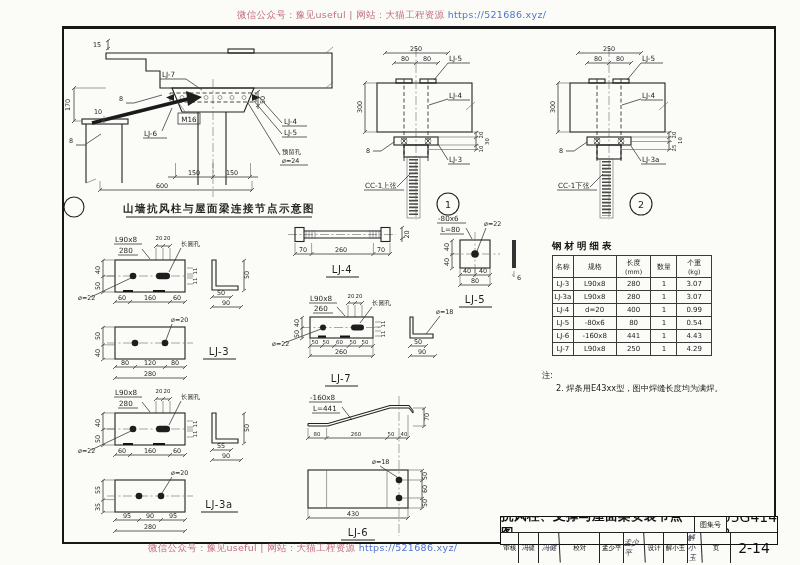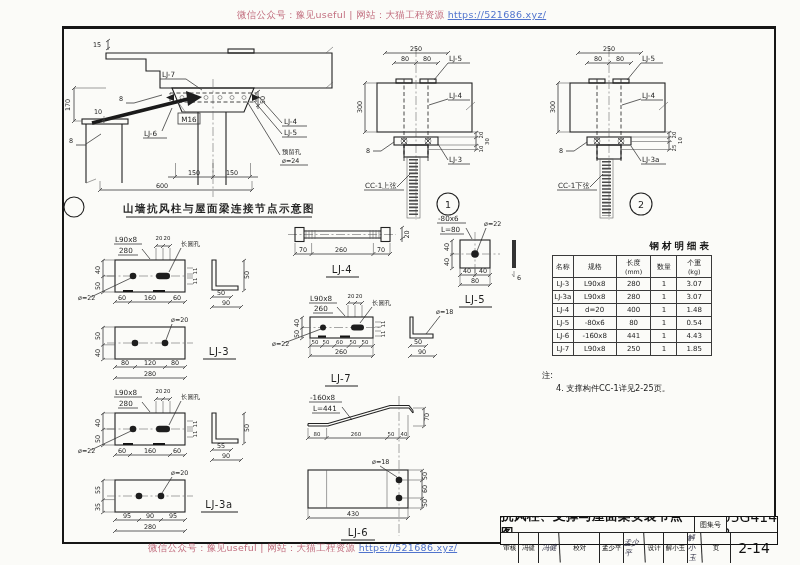--- a/index.html
+++ b/index.html
@@ -2,38 +2,38 @@
 <html><head>
 <meta charset="utf-8">
 <style>
   *{margin:0;padding:0;box-sizing:border-box}
   html,body{width:800px;height:565px}
   body{font-family:"DejaVu Sans",sans-serif;background:#e9e9e6}
   #sheet-wrap{position:relative;width:800px;height:565px;background:#fbfbf8;overflow:hidden}
   .abs{position:absolute}
   #sheet-border{left:62px;top:26px;width:714px;height:518px;border:2px solid #161616;border-top-width:3px;background:transparent}
   .wm{font-size:9.5px;letter-spacing:.3px;white-space:nowrap;color:#bc5f72;z-index:6;opacity:.9}
-  .wm .url{color:#3f66c9;text-decoration:underline}
+  .wm .url{color:#3f66c9;}
   svg{position:absolute;overflow:visible}
   svg .ln{stroke:#3a3a3a;stroke-width:.8;fill:none}
   svg .md{stroke:#222;stroke-width:1.1;fill:none}
   svg .tn{stroke:#606060;stroke-width:.6;fill:none}
   svg .cl{stroke:#6b6b6b;stroke-width:.6;fill:none;stroke-dasharray:9 2.5 2 2.5}
   svg .dsh{stroke:#333;stroke-width:.9;fill:none;stroke-dasharray:4 2.5}
   svg .fl{fill:#1e1e1e;stroke:none}
   svg .thk{stroke:#1a1a1a;stroke-width:3.4;fill:none}
   svg .wd{stroke:#141414;stroke-width:2.2;fill:none}
   svg .rod{stroke:#4a4a4a;stroke-width:9;stroke-dasharray:1.6 1.8;fill:none}
   svg text{fill:#1f1f1f;font-family:"DejaVu Sans",sans-serif}
   .t5{font-size:5.4px}.t6{font-size:6.4px}.t7{font-size:7.2px}
   .tt{font-size:10px;letter-spacing:.6px}
   .big{font-size:10.5px;font-weight:bold;letter-spacing:1.5px}
   .mid{text-anchor:middle}
   #steel-table{left:552px;top:240px;width:160px}
-  #steel-table .tbl-title{text-align:right;font-size:9.5px;font-weight:bold;letter-spacing:3px;color:#111;margin-bottom:2px}
+  #steel-table .tbl-title{text-align:left;font-size:9.5px;font-weight:bold;letter-spacing:3px;color:#111;margin-bottom:2px}
   #steel-table table{border-collapse:collapse;width:100%;border:1.4px solid #222;background:#fbfbf8}
   #steel-table th,#steel-table td{border:.8px solid #3a3a3a;font-size:7px;font-weight:normal;text-align:center;color:#1d1d1d;padding:0}
   #steel-table th{height:22px}
   #steel-table td{height:13px}
   #steel-table .unit{display:block;font-size:6.3px}
   #notes{left:542px;top:369px;width:236px;font-size:8.2px;color:#1b1b1b;line-height:1.55}
   #notes .note-item{text-indent:1.7em}
   #title-block{left:500px;top:516px;width:278px;height:29px;border:1.6px solid #111;background:#fbfbf8;display:flex;flex-direction:column;z-index:4}
   .tb-r1{display:flex;height:16px;border-bottom:1px solid #222}
   .tb-r2{display:flex;flex:1}
@@ -539,50 +539,50 @@
             <td>L90x8</td>
             <td>280</td>
             <td>1</td>
             <td>3.07</td>
           </tr>
         <tr>
             <td>LJ-4</td>
             <td>d=20</td>
             <td>400</td>
             <td>1</td>
-            <td>1.48</td>
+            <td>0.99</td>
           </tr>
         <tr>
             <td>LJ-5</td>
             <td>-80x6</td>
             <td>80</td>
             <td>1</td>
             <td>0.54</td>
           </tr>
         <tr>
             <td>LJ-6</td>
             <td>-160x8</td>
             <td>441</td>
             <td>1</td>
             <td>4.43</td>
           </tr>
         <tr>
             <td>LJ-7</td>
             <td>L90x8</td>
             <td>250</td>
             <td>1</td>
-            <td>1.85</td>
+            <td>4.29</td>
           </tr>
       </tbody>
     </table>
   </div>
 
   <div id="notes" class="abs">
     <div>注:</div>
-    <div class="note-item">4. 支撑构件CC-1详见2-25页。</div>
+    <div class="note-item">2. 焊条用E43xx型，图中焊缝长度均为满焊。</div>
   </div>
 
   <div id="title-block" class="abs">
     <div class="tb-r1">
       <div class="tb-c tb-title">抗风柱、支撑与屋面梁安装节点图</div>
       <div class="tb-c tb-sm">图集号</div>
       <div class="tb-c tb-val">05G414-2</div>
     </div>
     <div class="tb-r2">
       <div class="tb-c tb-xs" style="width:20px">审核</div>

